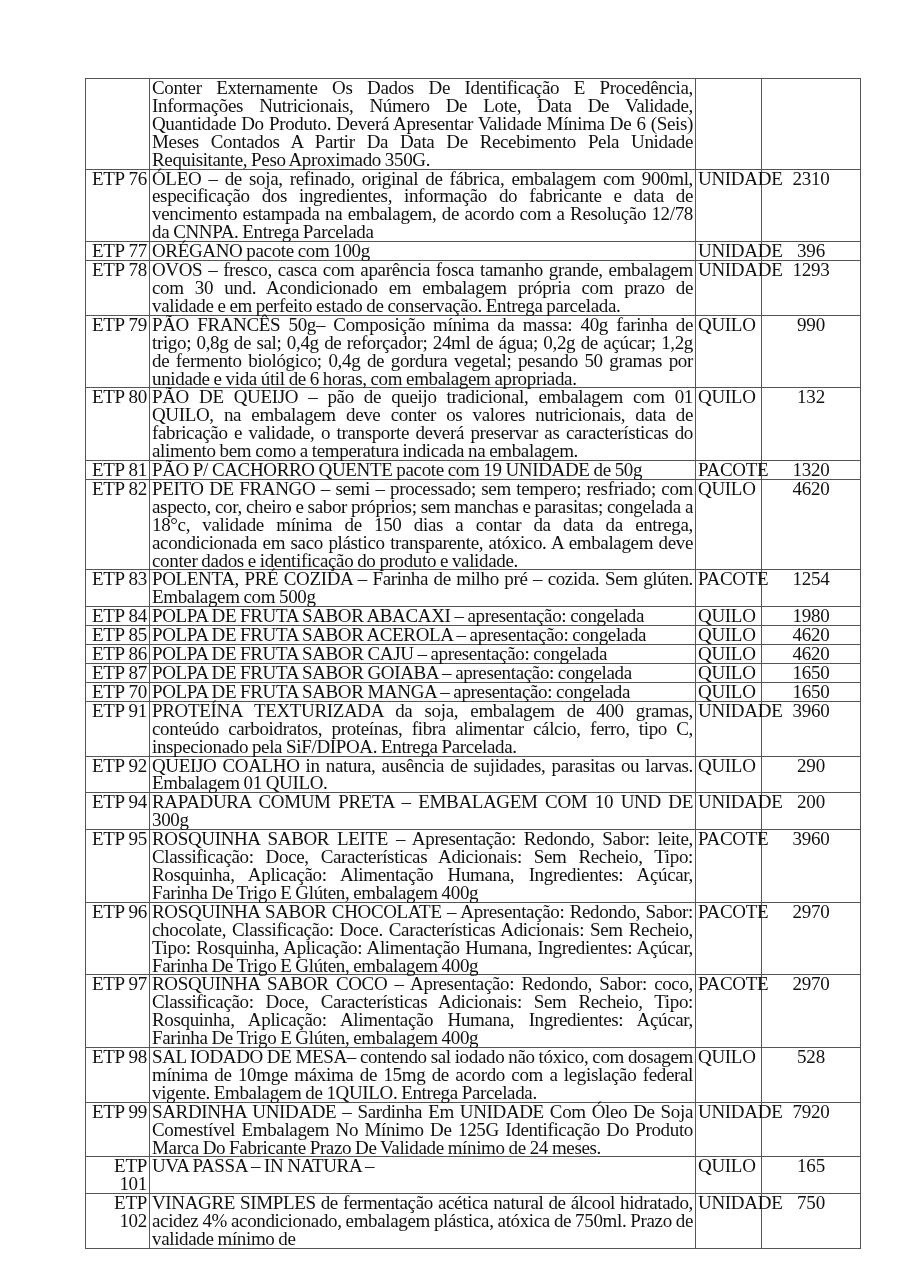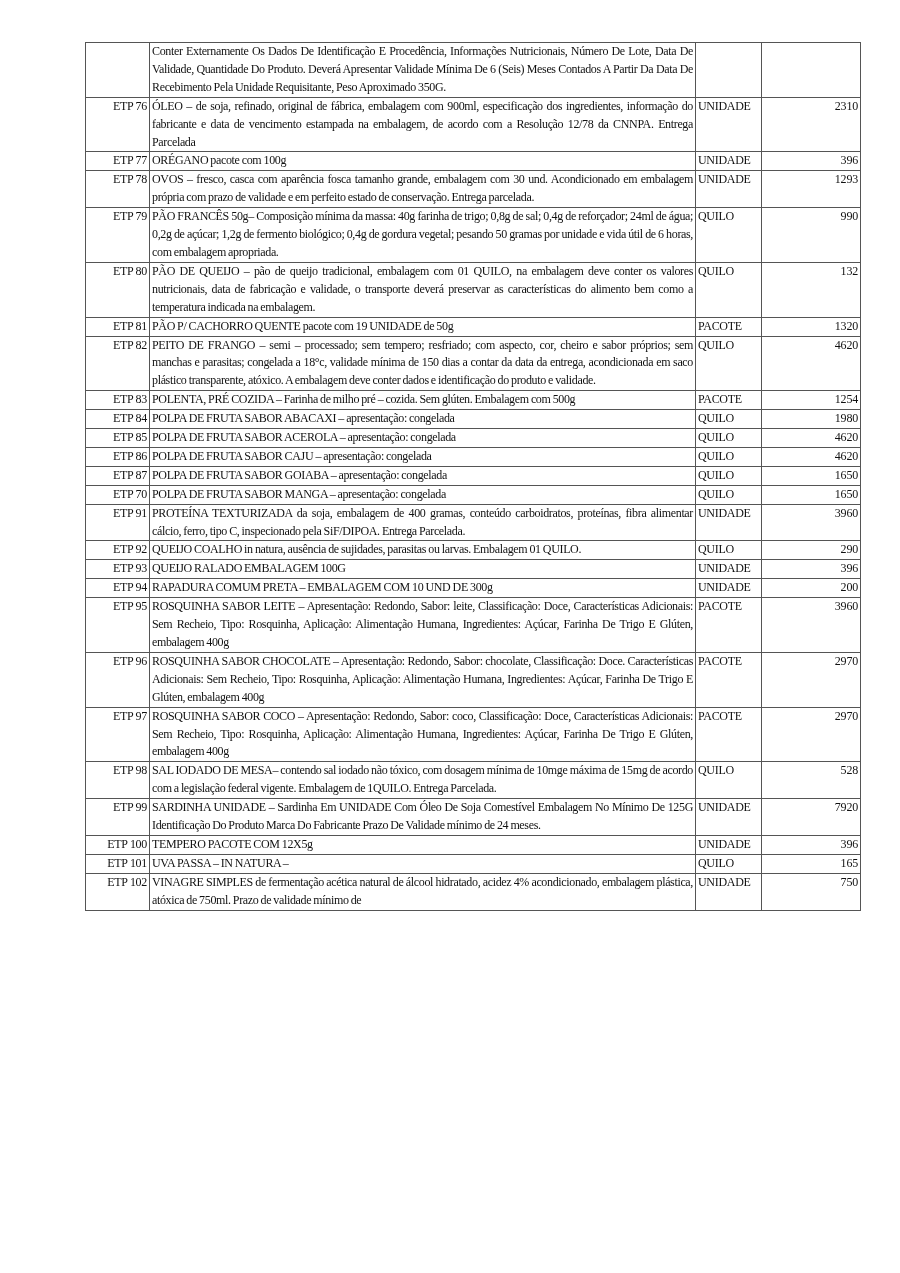--- a/index.html
+++ b/index.html
@@ -18,23 +18,24 @@
     .page {
       position: absolute;
       left: 85px;
       top: 42px;
       width: 775px;
     }
     table.items {
       border-collapse: collapse;
       width: 775px;
       table-layout: fixed;
-      font-size: 12px;
+      font-size: 19px;
       line-height: 17.9px;
       font-stretch: condensed;
+      margin-top: 36px;
     }
     table.items td {
       border: 1px solid #555555;
       vertical-align: top;
       padding: 0 2px 0 2px;
     }
     col.c-code { width: 64px; }
     col.c-desc { width: 546px; }
     col.c-unit { width: 66px; }
     col.c-qty  { width: 99px; }
@@ -45,21 +46,21 @@
     td.desc {
       text-align: justify;
       letter-spacing: -0.35px;
       word-spacing: -0.5px;
     }
     td.unit {
       text-align: left;
       letter-spacing: -0.3px;
     }
     td.qty {
-      text-align: right;
+      text-align: center;
       letter-spacing: -0.2px;
       font-family: Liberation Serif, serif;
     }
   </style>
 </head>
 <body>
 
 <div class="page">
   <table class="items">
     <colgroup>
@@ -159,26 +160,20 @@
           <td class="unit">UNIDADE</td>
           <td class="qty">3960</td>
         </tr>
         <tr>
           <td class="code">ETP 92</td>
           <td class="desc">QUEIJO COALHO in natura, ausência de sujidades, parasitas ou larvas. Embalagem 01 QUILO.</td>
           <td class="unit">QUILO</td>
           <td class="qty">290</td>
         </tr>
         <tr>
-          <td class="code">ETP 93</td>
-          <td class="desc">QUEIJO RALADO EMBALAGEM 100G</td>
-          <td class="unit">UNIDADE</td>
-          <td class="qty">396</td>
-        </tr>
-        <tr>
           <td class="code">ETP 94</td>
           <td class="desc">RAPADURA COMUM PRETA – EMBALAGEM COM 10 UND DE 300g</td>
           <td class="unit">UNIDADE</td>
           <td class="qty">200</td>
         </tr>
         <tr>
           <td class="code">ETP 95</td>
           <td class="desc">ROSQUINHA SABOR LEITE – Apresentação: Redondo, Sabor: leite, Classificação: Doce, Características Adicionais: Sem Recheio, Tipo: Rosquinha, Aplicação: Alimentação Humana, Ingredientes: Açúcar, Farinha De Trigo E Glúten, embalagem 400g</td>
           <td class="unit">PACOTE</td>
           <td class="qty">3960</td>
@@ -199,26 +194,20 @@
           <td class="code">ETP 98</td>
           <td class="desc">SAL IODADO DE MESA– contendo sal iodado não tóxico, com dosagem mínima de 10mge máxima de 15mg de acordo com a legislação federal vigente. Embalagem de 1QUILO. Entrega Parcelada.</td>
           <td class="unit">QUILO</td>
           <td class="qty">528</td>
         </tr>
         <tr>
           <td class="code">ETP 99</td>
           <td class="desc">SARDINHA UNIDADE – Sardinha Em UNIDADE Com Óleo De Soja Comestível Embalagem No Mínimo De 125G Identificação Do Produto Marca Do Fabricante Prazo De Validade mínimo de 24 meses.</td>
           <td class="unit">UNIDADE</td>
           <td class="qty">7920</td>
-        </tr>
-        <tr>
-          <td class="code">ETP 100</td>
-          <td class="desc">TEMPERO PACOTE COM 12X5g</td>
-          <td class="unit">UNIDADE</td>
-          <td class="qty">396</td>
         </tr>
         <tr>
           <td class="code">ETP 101</td>
           <td class="desc">UVA PASSA – IN NATURA –</td>
           <td class="unit">QUILO</td>
           <td class="qty">165</td>
         </tr>
         <tr>
           <td class="code">ETP 102</td>
           <td class="desc">VINAGRE SIMPLES de fermentação acética natural de álcool hidratado, acidez 4% acondicionado, embalagem plástica, atóxica de 750ml. Prazo de validade mínimo de</td>

